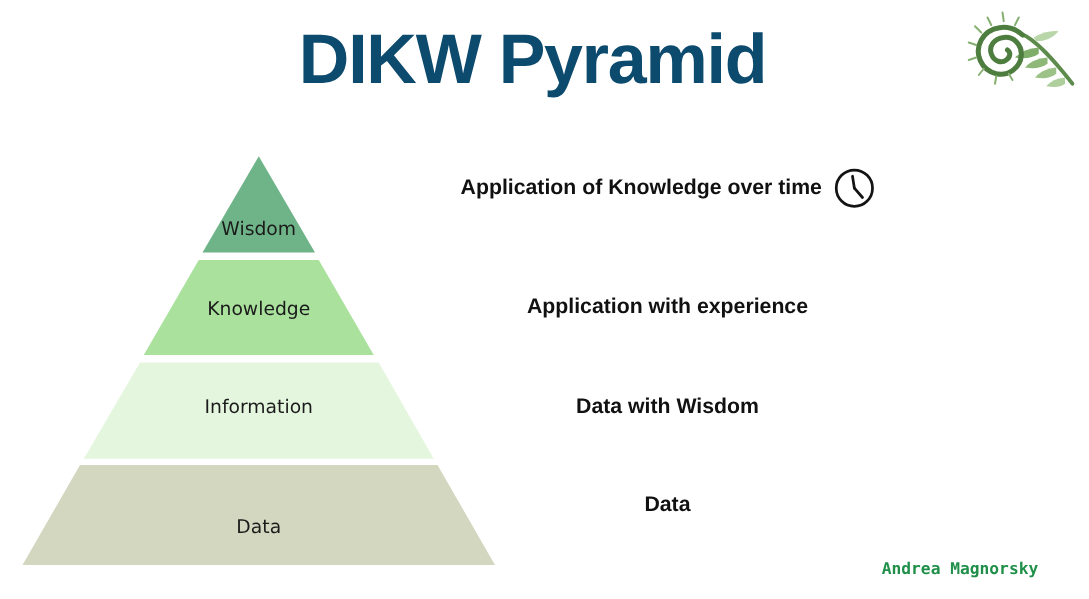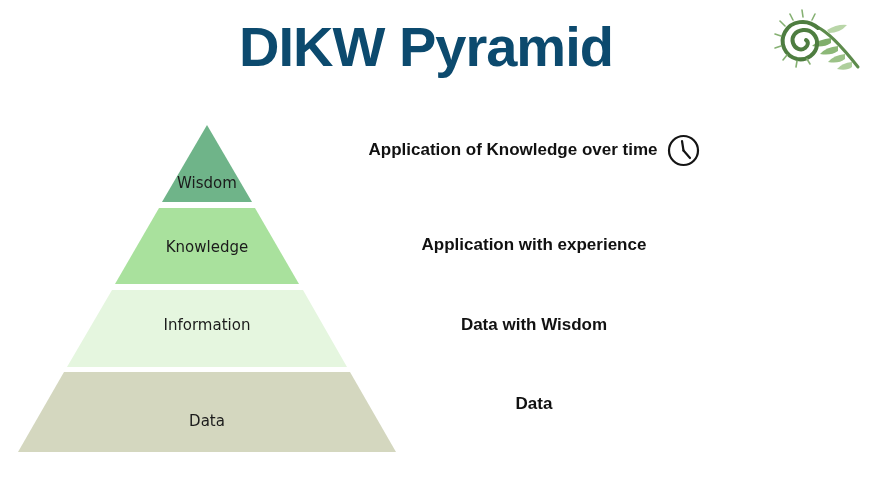--- a/index.html
+++ b/index.html
@@ -133,13 +133,14 @@
   <span class="desc">Application with experience</span>
 </div>
 <div class="annotation-row row-3">
   <span class="desc">Data with Wisdom</span>
 </div>
 <div class="annotation-row row-4">
   <span class="desc">Data</span>
 </div>
 
 <div class="footer">
+  <div class="author" style="color: rgb(31, 143, 73);">Andrea Magnorsky</div>
 </div>
 
 </body></html>

